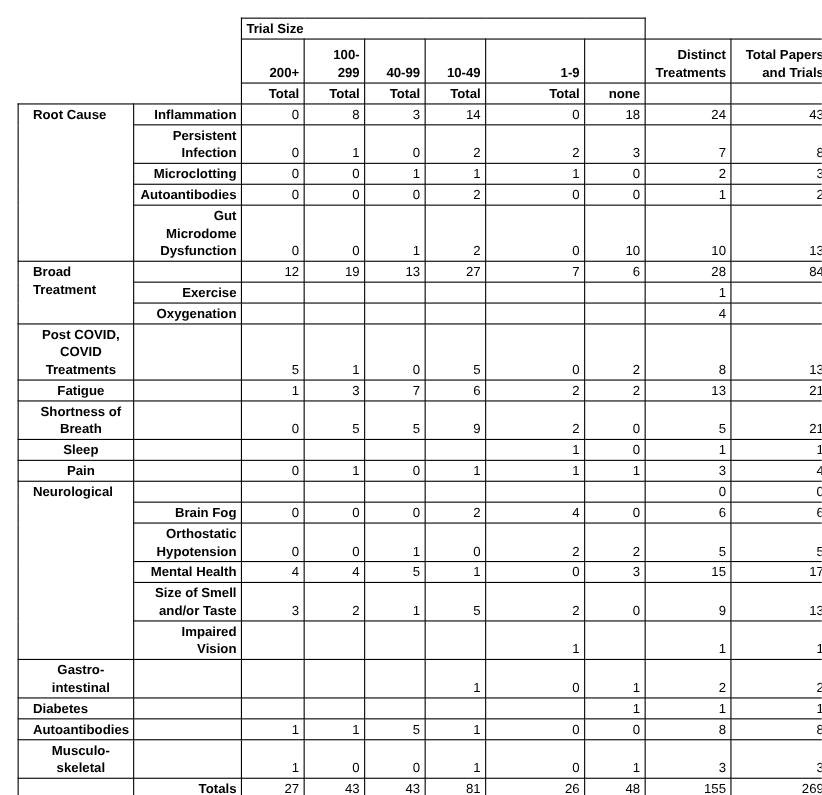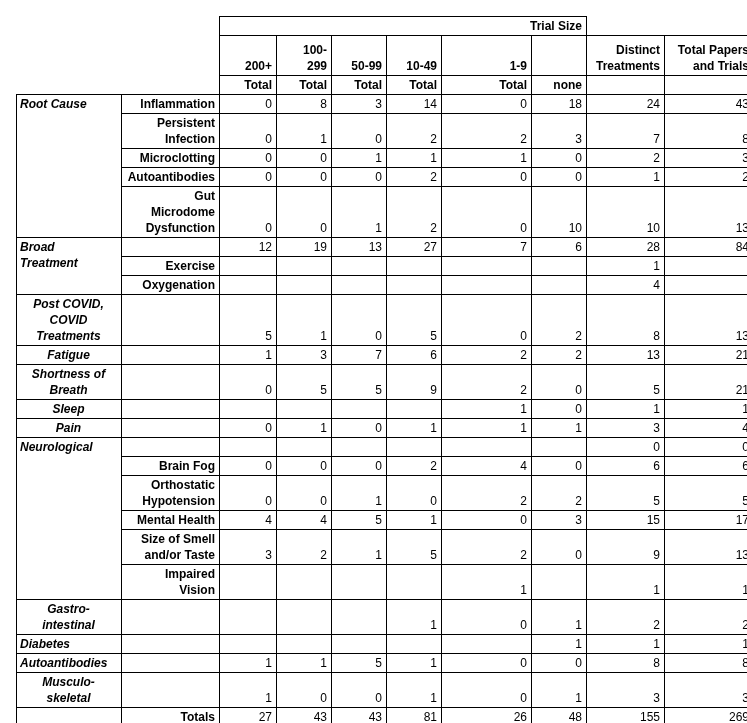--- a/index.html
+++ b/index.html
@@ -18,30 +18,29 @@
   td, th {
     border: 1px solid #000;
     padding: 1px 4px;
     line-height: 16px;
     vertical-align: bottom;
     overflow: hidden;
     font-weight: normal;
   }
   td.blank { border: none; background: #fff; }
   th { font-weight: bold; white-space: pre-line; }
-  th.group { text-align: right; height: 15px; vertical-align: middle; }
+  th.group { text-align: left; height: 15px; vertical-align: middle; }
   tr.cols th { height: 37px; }
   .right { text-align: right; }
   td.cat {
     font-weight: bold;
     vertical-align: top;
     white-space: pre-line;
     text-align: left;
-    padding-left: 3px;
-    font-style: italic;
+    padding-left: 13px;
   }
   td.cat.center { text-align: center; }
   td.sub {
     font-weight: bold;
     vertical-align: top;
     white-space: pre-line;
     text-align: right;
     padding-left: 3px;
   }
   td.num { text-align: right; vertical-align: bottom; }
@@ -66,21 +65,21 @@
     <tr>
       <td class="blank" colspan="2"></td>
       <th class="group" colspan="6">Trial Size</th>
       <td class="blank" colspan="2"></td>
     </tr>
     <tr class="cols">
       <td class="blank" colspan="2"></td>
       <th class="right">200+</th>
       <th class="right">100-
 299</th>
-      <th class="right">50-99</th>
+      <th class="right">40-99</th>
       <th class="right">10-49</th>
       <th class="right">1-9</th>
       <th class="right"></th>
       <th class="right">Distinct
 Treatments</th>
       <th class="right">Total Papers
 and Trials</th>
     </tr>
     <tr>
       <td class="blank" colspan="2"></td>

